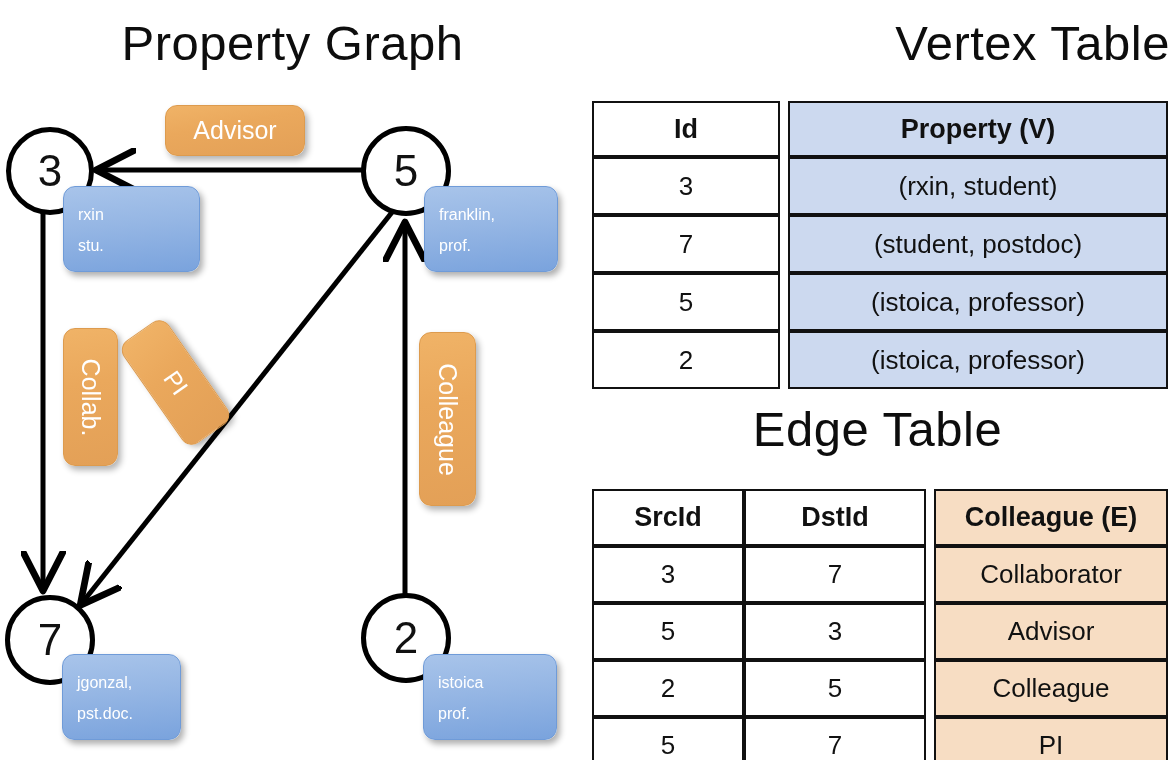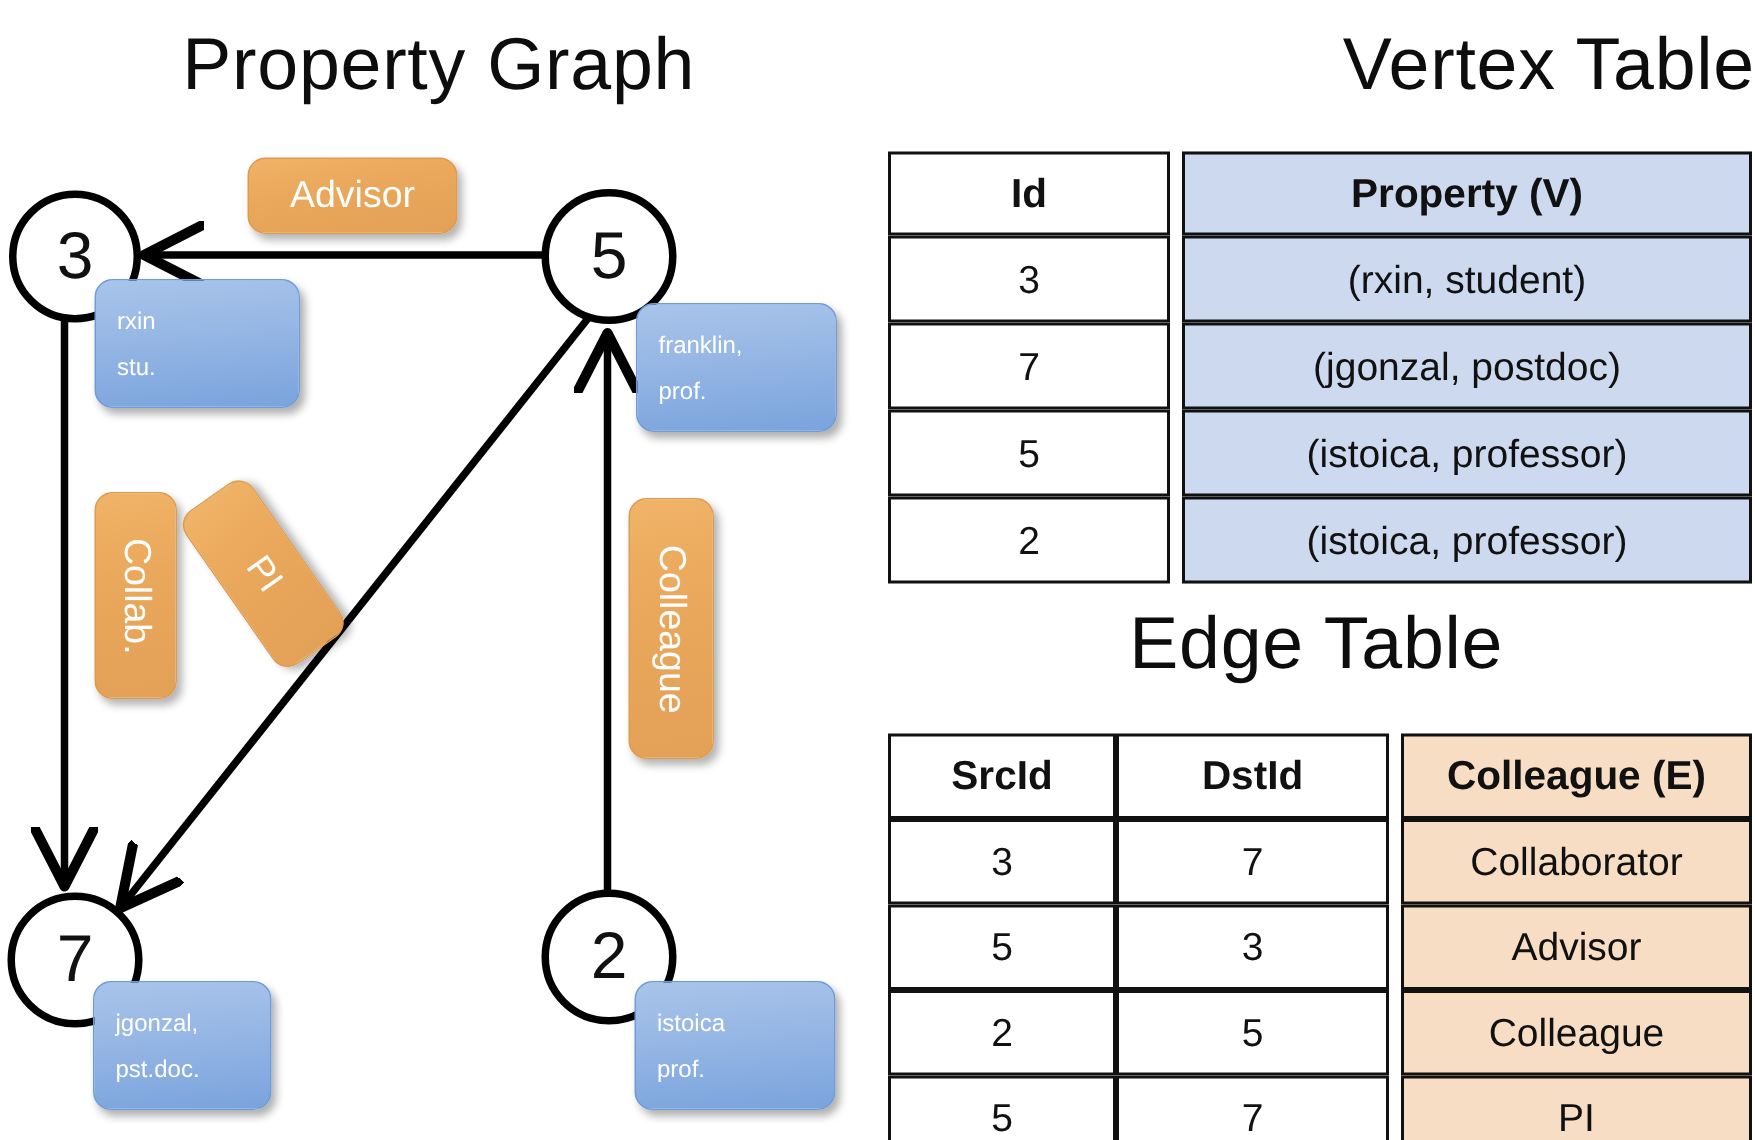--- a/index.html
+++ b/index.html
@@ -93,21 +93,21 @@
     <span>7</span>
   </div>
   <div class="node" id="node-2" style="left:361px;top:593px;width:90px;height:90px;">
     <span>2</span>
   </div>
 
   <div class="vbox" style="left:63px;top:186px;width:137px;height:86px;">
     <div>rxin</div>
     <div>stu.</div>
   </div>
-  <div class="vbox" style="left:424px;top:202px;width:134px;height:86px;">
+  <div class="vbox" style="left:424px;top:186px;width:134px;height:86px;">
     <div>franklin,</div>
     <div>prof.</div>
   </div>
   <div class="vbox" style="left:62px;top:654px;width:119px;height:86px;">
     <div>jgonzal,</div>
     <div>pst.doc.</div>
   </div>
   <div class="vbox" style="left:423px;top:654px;width:134px;height:86px;">
     <div>istoica</div>
     <div>prof.</div>
@@ -139,21 +139,21 @@
     <td class="hd blue" style="height:52px;">Property (V)</td>
   </tr>
   <tr>
     <td style="height:54px;">3</td>
     <td class="gap"></td>
     <td class="blue">(rxin, student)</td>
   </tr>
   <tr>
     <td style="height:54px;">7</td>
     <td class="gap"></td>
-    <td class="blue">(jgonzal, postdoc)</td>
+    <td class="blue">(student, postdoc)</td>
   </tr>
   <tr>
     <td style="height:54px;">5</td>
     <td class="gap"></td>
     <td class="blue">(istoica, professor)</td>
   </tr>
   <tr>
     <td style="height:54px;">2</td>
     <td class="gap"></td>
     <td class="blue">(istoica, professor)</td>

